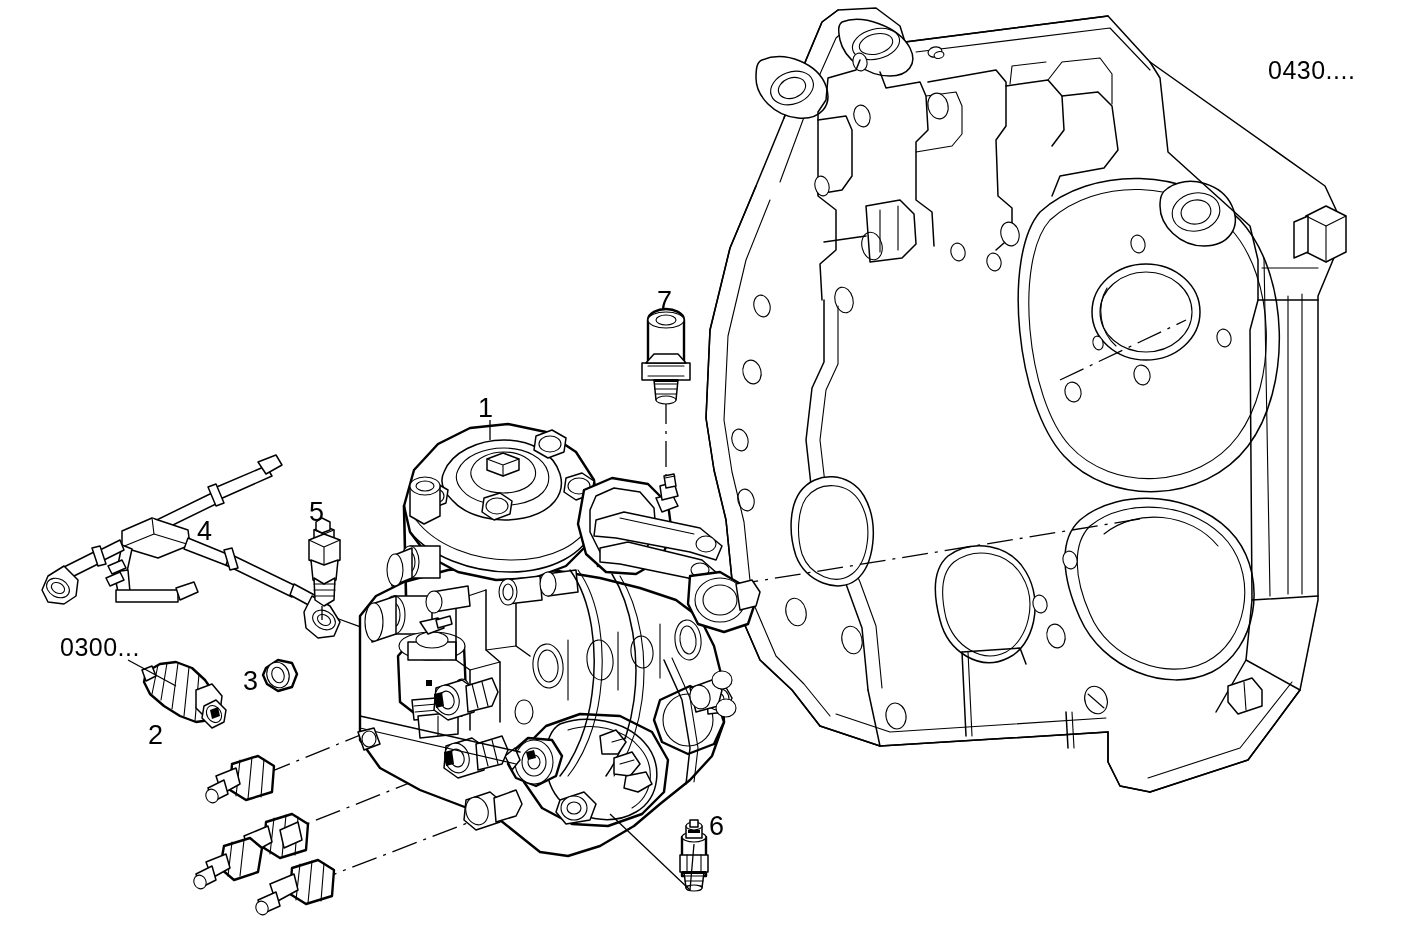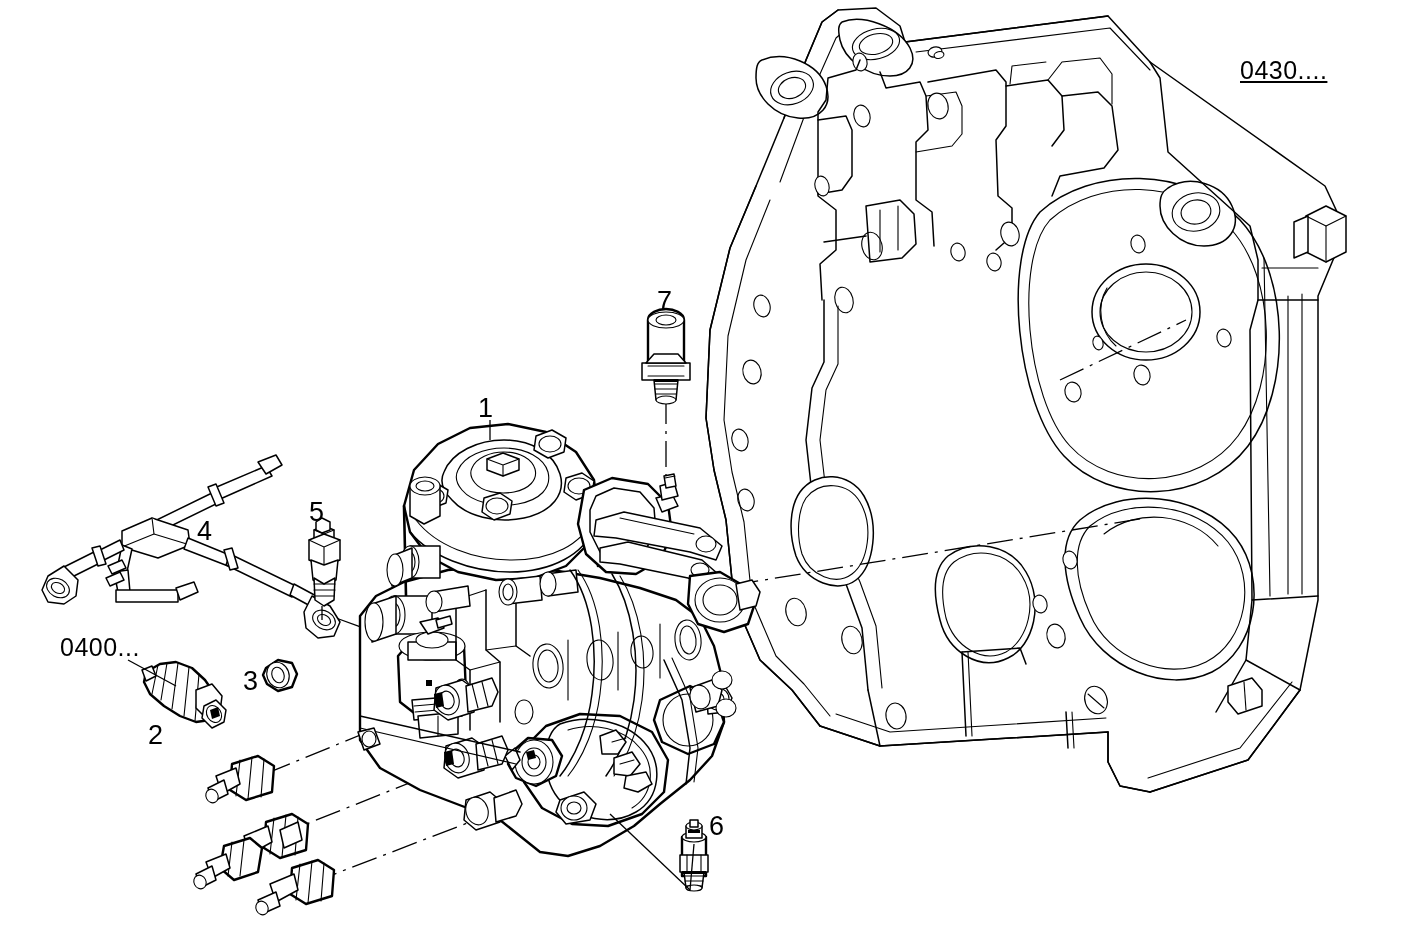--- a/index.html
+++ b/index.html
@@ -608,17 +608,17 @@
   <div class="callout" style="left:243px; top:668px;">3</div>
 
   <div class="callout" style="left:197px; top:518px;">4</div>
 
   <div class="callout" style="left:309px; top:499px;">5</div>
 
   <div class="callout" style="left:709px; top:813px;">6</div>
 
   <div class="callout" style="left:657px; top:288px;">7</div>
 
-  <div class="ref-label" style="left:1240px; top:58px;text-decoration:underline;">0430....</div>
-
-  <div class="ref-label" style="left:60px; top:635px;">0400...</div>
+  <div class="ref-label" style="left:1268px; top:58px;">0430....</div>
+
+  <div class="ref-label" style="left:60px; top:635px;">0300...</div>
 
 </div>
 
 </body></html>

